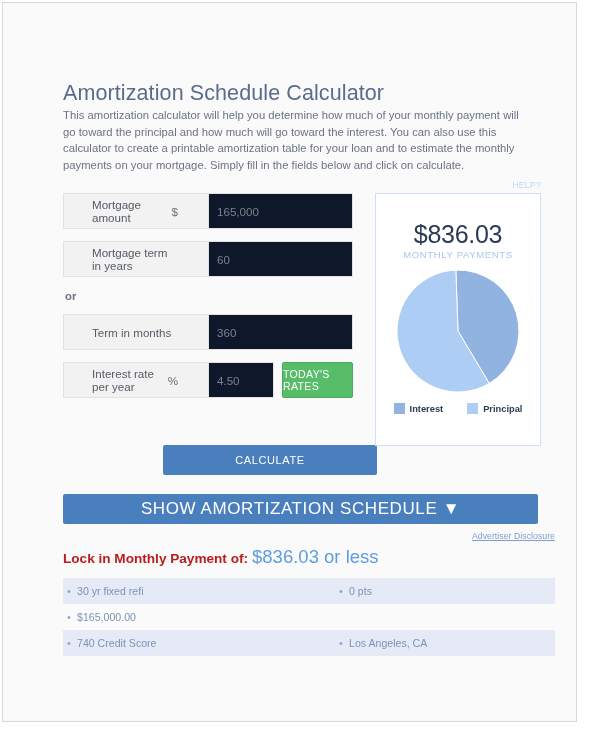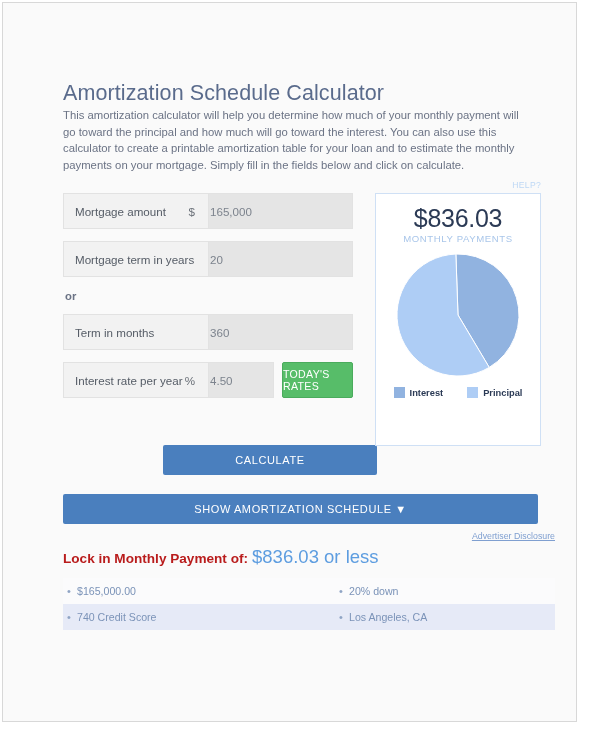--- a/index.html
+++ b/index.html
@@ -70,38 +70,38 @@
     height: 36px;
   }
   .field-label {
     background: #f2f2f2;
     border: 1px solid #e2e2e2;
     border-right: none;
     box-sizing: border-box;
     display: flex;
     align-items: center;
     justify-content: space-between;
-    padding: 0 11px;
+    padding: 0 28px;
     width: 145px;
     flex: 0 0 145px;
     font-size: 11.6px;
     color: #555c66;
   }
   .field-label .unit {
     color: #6a7078;
     font-size: 11.6px;
     padding-right: 2px;
   }
   .field-input {
-    background: #e5e5e5;
+    background: #0f172a;
     border: 1px solid #e2e2e2;
     box-sizing: border-box;
     display: flex;
     align-items: center;
-    padding: 0 1px;
+    padding: 0 8px;
     font-size: 11.6px;
     color: #7c838d;
     flex: 1 1 auto;
   }
   .field-input.narrow {
     flex: 0 0 66px;
     width: 66px;
   }
   .or-text {
     font-size: 11.3px;
@@ -142,21 +142,21 @@
     color: #bed8f5;
     letter-spacing: 0.3px;
     cursor: pointer;
   }
   .chart-card {
     border: 1px solid #cfe0f5;
     background: #ffffff;
     box-sizing: border-box;
     width: 166px;
     height: 253px;
-    padding-top: 10px;
+    padding-top: 26px;
     text-align: center;
   }
   .pay-amount {
     font-size: 25px;
     color: #2b3a55;
     line-height: 28px;
     letter-spacing: -0.3px;
   }
   .pay-caption {
     font-size: 9.6px;
@@ -209,21 +209,21 @@
   }
   .schedule-btn {
     display: block;
     width: 475px;
     height: 30px;
     margin: 19px 0 0 0;
     background: #4a7fbe;
     border: none;
     border-radius: 2px;
     color: #ffffff;
-    font-size: 11px;
+    font-size: 17px;
     letter-spacing: 0.6px;
     cursor: pointer;
     font-family: "Liberation Sans", sans-serif;
   }
 
   
   .offers {
     margin-top: 22px;
     position: relative;
     width: 492px;
@@ -300,21 +300,21 @@
             <span class="unit">$</span>
           </div>
           <div class="field-input">165,000</div>
         </div>
 
         <div class="field-row">
           <div class="field-label">
             <span>Mortgage term in years</span>
             <span class="unit"></span>
           </div>
-          <div class="field-input">20</div>
+          <div class="field-input">60</div>
         </div>
 
         <div class="or-text">or</div>
 
         <div class="field-row">
           <div class="field-label">
             <span>Term in months</span>
             <span class="unit"></span>
           </div>
           <div class="field-input">360</div>
@@ -364,23 +364,26 @@
 
     <button class="calculate-btn">CALCULATE</button>
     <button class="schedule-btn">SHOW AMORTIZATION SCHEDULE ▼</button>
 
     <div class="offers">
       <div class="disclosure">Advertiser Disclosure</div>
       <div class="lock-heading">
         <span class="lock-label">Lock in Monthly Payment of:</span><span class="lock-amount">$836.03 or less</span>
       </div>
       <div class="offer-table">
+        <div class="offer-row odd">
+          <div class="offer-cell c1">30 yr fixed refi</div>
+          <div class="offer-cell c2">0 pts</div>
+        </div>
         <div class="offer-row even">
           <div class="offer-cell c1">$165,000.00</div>
-          <div class="offer-cell c2">20% down</div>
         </div>
         <div class="offer-row odd">
           <div class="offer-cell c1">740 Credit Score</div>
           <div class="offer-cell c2">Los Angeles, CA</div>
         </div>
       </div>
     </div>
 
   </div>
 </div>

